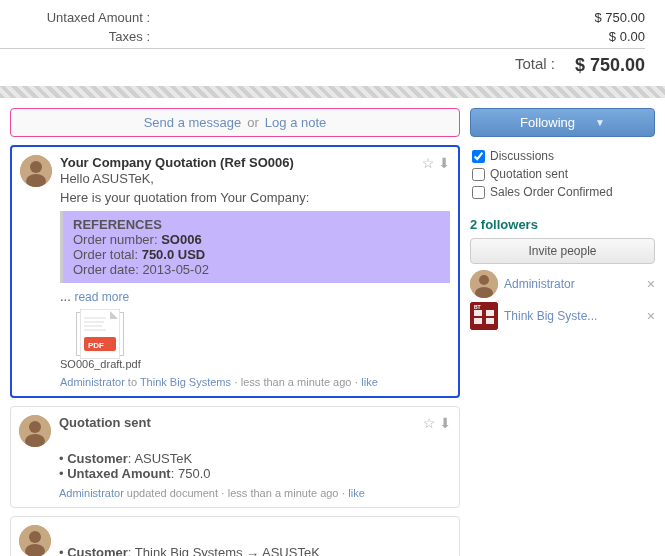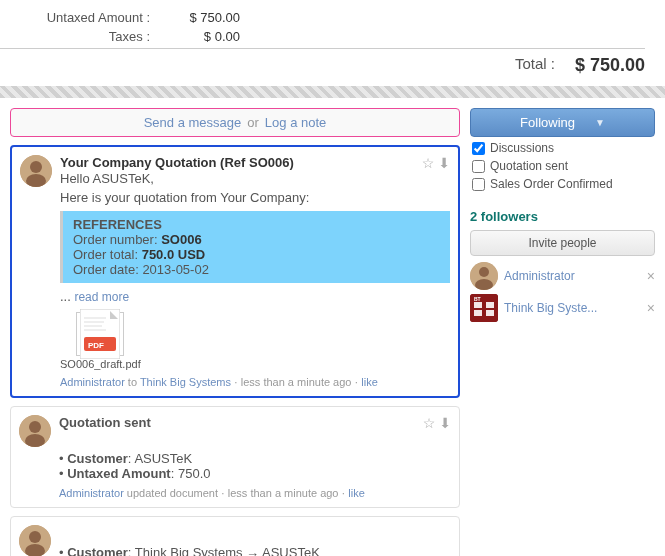--- a/index.html
+++ b/index.html
@@ -6,21 +6,21 @@
     body { font-family: Arial, sans-serif; font-size: 13px; color: #333; background: #fff; width: 665px; }
 
     
     .summary-area {
       padding: 10px 20px 10px 0;
       text-align: right;
       background: #fff;
     }
     .summary-row {
       display: flex;
-      justify-content: flex-start;
+      justify-content: space-between;
       margin-bottom: 4px;
     }
     .summary-label {
       color: #555;
       margin-right: 10px;
       min-width: 150px;
       text-align: right;
     }
     .summary-value {
       min-width: 80px;
@@ -142,21 +142,21 @@
     }
     .message-body {
       margin-top: 0;
       color: #555;
       font-size: 13px;
     }
     .message-box {
       border-left: 3px solid #ccc;
       padding: 6px 10px;
       margin: 6px 0;
-      background: #7dd3fc;
+      background: #c4b5fd;
     }
     .ref-title {
       font-weight: bold;
       font-size: 13px;
     }
     .ref-highlight {
       font-weight: bold;
       color: #333;
     }
     .read-more {
@@ -242,20 +242,21 @@
       color: #fff;
       border: 1px solid #4a7ab5;
       border-radius: 4px;
       cursor: pointer;
       font-size: 13px;
       text-align: center;
       display: flex;
       align-items: center;
       justify-content: center;
       gap: 20px;
+      margin-bottom: 8px;
     }
     .following-btn-arrow {
       font-size: 10px;
       opacity: 0.8;
     }
     .checkbox-group {
       padding: 4px 2px;
       margin-bottom: 10px;
     }
     .checkbox-item {

